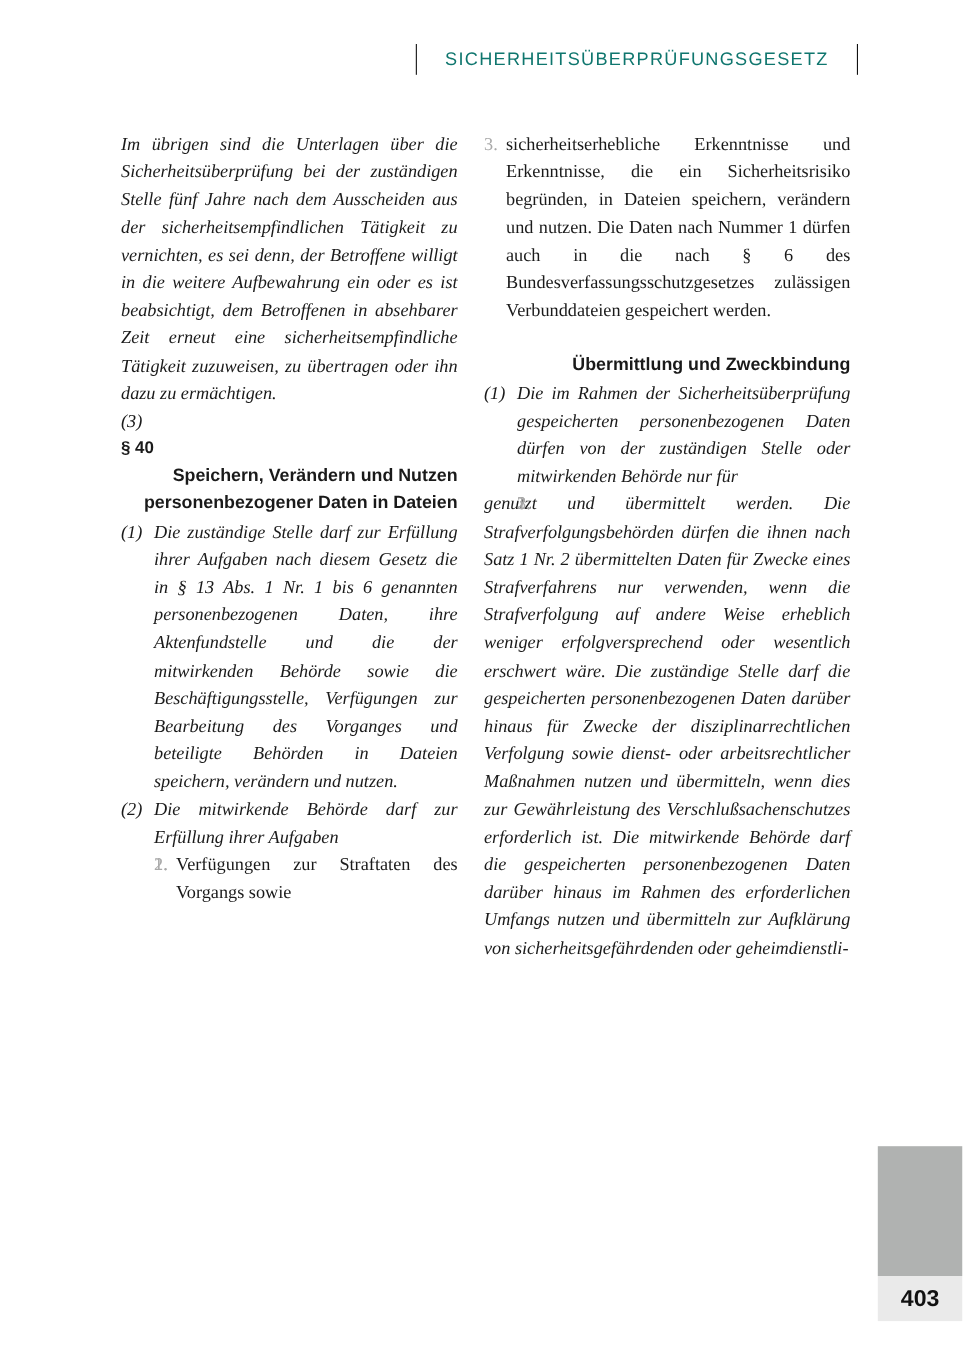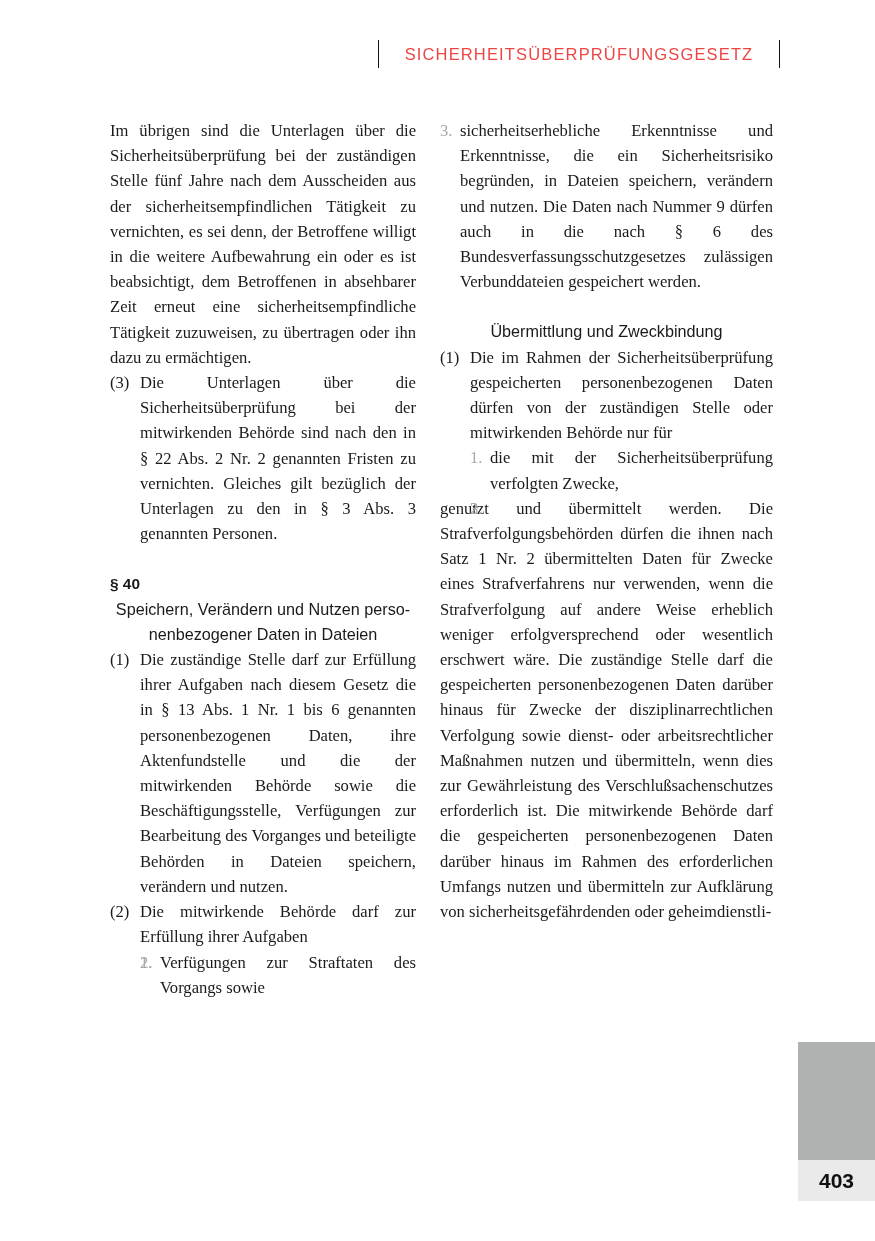--- a/index.html
+++ b/index.html
@@ -30,21 +30,21 @@
   .head-rule {
     width: 1px;
     height: 28px;
     background: #111111;
     flex: none;
   }
   .head-title {
     font-family: "Liberation Sans", "DejaVu Sans", sans-serif;
     font-size: 16.5px;
     letter-spacing: 1.15px;
-    color: #ef4444;
+    color: #0f766e;
     white-space: nowrap;
     padding: 0 26px;
     line-height: 1;
   }
   .head-spacer-left  { width: 342px; flex: none; }
   .head-spacer-right { width: 59px;  flex: none; }
 
   
   .columns {
     position: absolute;
@@ -59,20 +59,21 @@
   .col-left  { left: 110px; width: 306px; }
   .col-right { left: 440px; width: 333px; }
 
   p, .blk {
     margin: 0;
     font-size: 16.6px;
     line-height: 25.2px;
     text-align: justify;
     text-justify: inter-word;
     hyphens: manual;
+    font-style: italic;
   }
 
   
   .plain { margin-bottom: 0; }
 
   
   .para-num {
     position: relative;
     padding-left: 30px;
   }
@@ -108,25 +109,25 @@
 
   .section-num {
     font-family: "Liberation Sans", "DejaVu Sans", sans-serif;
     font-weight: bold;
     font-size: 15.4px;
     line-height: 25.2px;
     margin: 0;
   }
   .section-title {
     font-family: "Liberation Sans", "DejaVu Sans", sans-serif;
-    font-weight: normal;
+    font-weight: bold;
     font-size: 16.2px;
     line-height: 25.2px;
     margin: 0;
-    text-align: center;
+    text-align: right;
   }
   .gap-before-section { height: 25px; }
 
   
   .tab-block {
     position: absolute;
     left: 798px;
     top: 1042px;
     width: 77px;
     height: 118px;
@@ -163,21 +164,20 @@
 </div>
 
 <div class="columns">
 
   <div class="col col-left">
 
     <p class="plain">Im übrigen sind die Unterlagen über die Sicherheitsüberprüfung bei der zuständigen Stelle fünf Jahre nach dem Ausscheiden aus der sicherheitsempfindlichen Tätigkeit zu vernichten, es sei denn, der Betroffene willigt in die weitere Aufbewahrung ein oder es ist beabsichtigt, dem Betroffenen in absehbarer Zeit erneut eine sicherheitsempfindliche Tätigkeit zuzuweisen, zu übertragen oder ihn dazu zu ermächtigen.</p>
 
     <div class="para-num blk">
       <span class="pn-label">(3)</span>
-      <span>Die Unterlagen über die Sicherheitsüberprüfung bei der mitwirkenden Behörde sind nach den in § 22 Abs. 2 Nr. 2 genannten Fristen zu vernichten. Gleiches gilt bezüglich der Unterlagen zu den in § 3 Abs. 3 genannten Personen.</span>
     </div>
 
     <div class="gap-before-section"></div>
 
     <div class="section-num">§ 40</div>
     <div class="section-title">Speichern, Verändern und Nutzen perso­nenbezogener Daten in Dateien</div>
 
     <div class="para-num blk">
       <span class="pn-label">(1)</span>
       <span>Die zuständige Stelle darf zur Erfüllung ihrer Aufgaben nach diesem Gesetz die in § 13 Abs. 1 Nr. 1 bis 6 genannten personenbezogenen Daten, ihre Aktenfundstelle und die der mitwirkenden Behörde sowie die Beschäftigungsstelle, Verfügungen zur Bearbeitung des Vorganges und beteiligte Behörden in Dateien speichern, verändern und nutzen.</span>
@@ -196,35 +196,34 @@
       <span class="li-marker">2.</span>
       <span>Verfügungen zur Straftaten des Vorgangs sowie</span>
     </div>
 
   </div>
 
   <div class="col col-right">
 
     <div class="li" style="margin-left:0;">
       <span class="li-marker">3.</span>
-      <span>sicherheitserhebliche Erkenntnisse und Erkenntnisse, die ein Sicherheitsrisiko begründen, in Dateien speichern, verändern und nutzen. Die Daten nach Nummer 9 dürfen auch in die nach § 6 des Bundesverfassungsschutzgesetzes zulässigen Verbunddateien gespeichert werden.</span>
+      <span>sicherheitserhebliche Erkenntnisse und Erkenntnisse, die ein Sicherheitsrisiko begründen, in Dateien speichern, verändern und nutzen. Die Daten nach Nummer 1 dürfen auch in die nach § 6 des Bundesverfassungsschutzgesetzes zulässigen Verbunddateien gespeichert werden.</span>
     </div>
 
     <div class="gap-before-section"></div>
 
     <div class="section-title">Übermittlung und Zweckbindung</div>
 
     <div class="para-num blk">
       <span class="pn-label">(1)</span>
       <span>Die im Rahmen der Sicherheitsüberprüfung gespeicherten personenbezogenen Daten dürfen von der zuständigen Stelle oder mitwirkenden Behörde nur für</span>
     </div>
 
     <div class="li">
       <span class="li-marker">1.</span>
-      <span>die mit der Sicherheitsüberprüfung verfolgten Zwecke,</span>
     </div>
 
     <div class="li">
       <span class="li-marker">2.</span>
     </div>
 
     <div class="li">
       <span class="li-marker">3.</span>
     </div>
 

